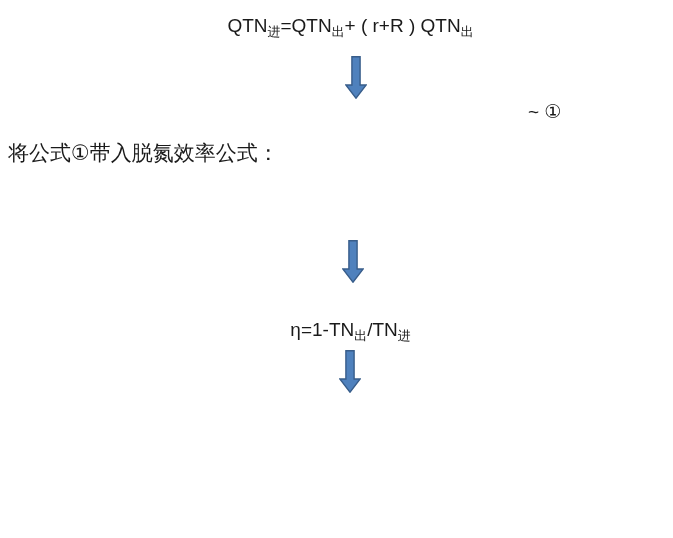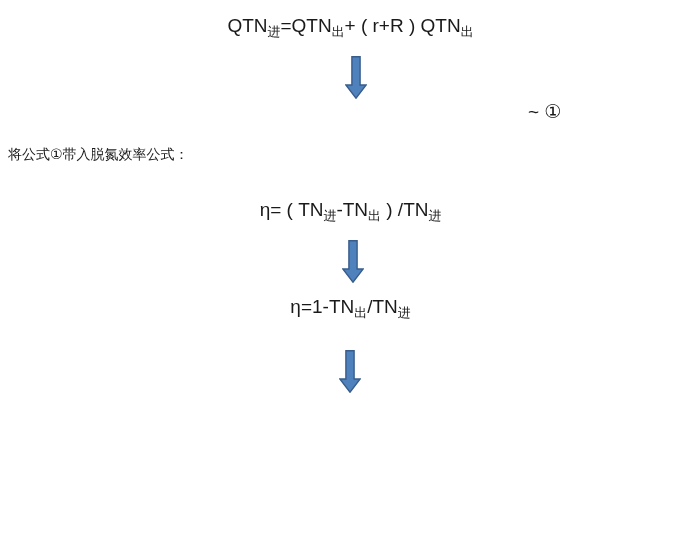--- a/index.html
+++ b/index.html
@@ -22,22 +22,22 @@
     white-space: pre;
   }
   .row sub {
     font-size: 0.68em;
     vertical-align: -0.28em;
     line-height: 0;
   }
   .intro {
     position: absolute;
     left: 8px;
-    top: 145px;
-    font-size: 14px;
+    top: 139px;
+    font-size: 21px;
     line-height: 1.3;
     white-space: pre;
   }
   .annotation {
     position: absolute;
     left: 500px;
     top: 0;
     font-size: 19px;
     white-space: pre;
   }
@@ -62,27 +62,26 @@
   <svg class="arrow" style="top:56px; left:345px" viewBox="0 0 22 43">
     <polygon points="6.9,0.8 15.1,0.8 15.1,29 21.2,29 11,42.2 0.8,29 6.9,29" fill="#4f81bd"></polygon>
   </svg>
 
   <div class="row" style="top:101px">
     <span class="annotation">~ ①</span>
   </div>
 
   <div class="intro">将公式①带入脱氮效率公式：</div>
 
-  <div class="row" style="top:199px">η= ( TN<sub>进</sub>-TN<sub>出</sub> ) /TN<sub>进</sub></div>
 
   <svg class="arrow" style="top:240px; left:342px" viewBox="0 0 22 43">
     <polygon points="6.9,0.8 15.1,0.8 15.1,29 21.2,29 11,42.2 0.8,29 6.9,29" fill="#4f81bd"></polygon>
   </svg>
 
-  <div class="row" style="top:296px">η=1-TN<sub>出</sub>/TN<sub>进</sub></div>
+  <div class="row" style="top:319px">η=1-TN<sub>出</sub>/TN<sub>进</sub></div>
 
   <svg class="arrow" style="top:350px; left:339px" viewBox="0 0 22 43">
     <polygon points="6.9,0.8 15.1,0.8 15.1,29 21.2,29 11,42.2 0.8,29 6.9,29" fill="#4f81bd"></polygon>
   </svg>
 
 
   <svg class="arrow" style="top:454px; left:341px" viewBox="0 0 22 43">
     <polygon points="6.9,0.8 15.1,0.8 15.1,29 21.2,29 11,42.2 0.8,29 6.9,29" fill="#4f81bd"></polygon>
   </svg>
 

